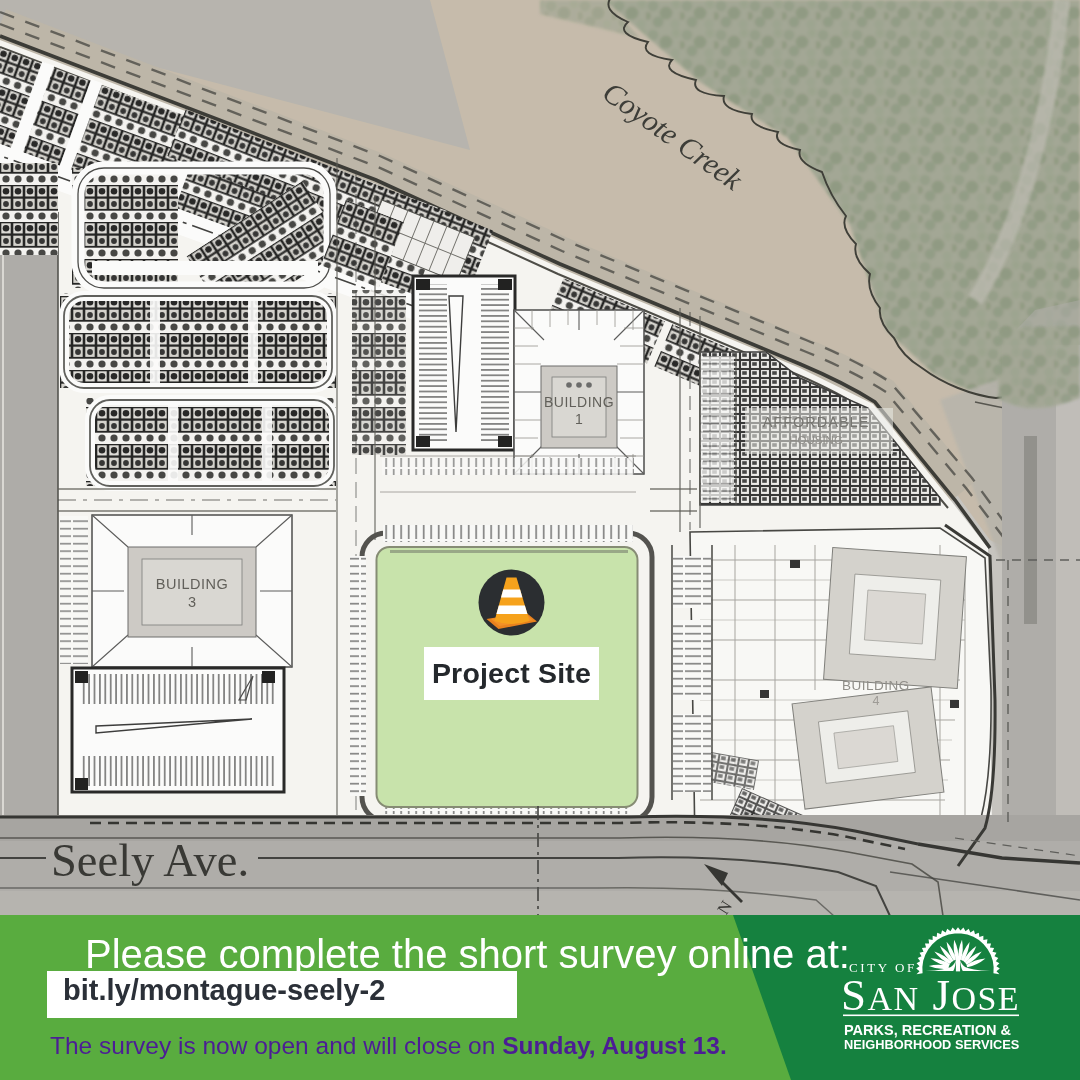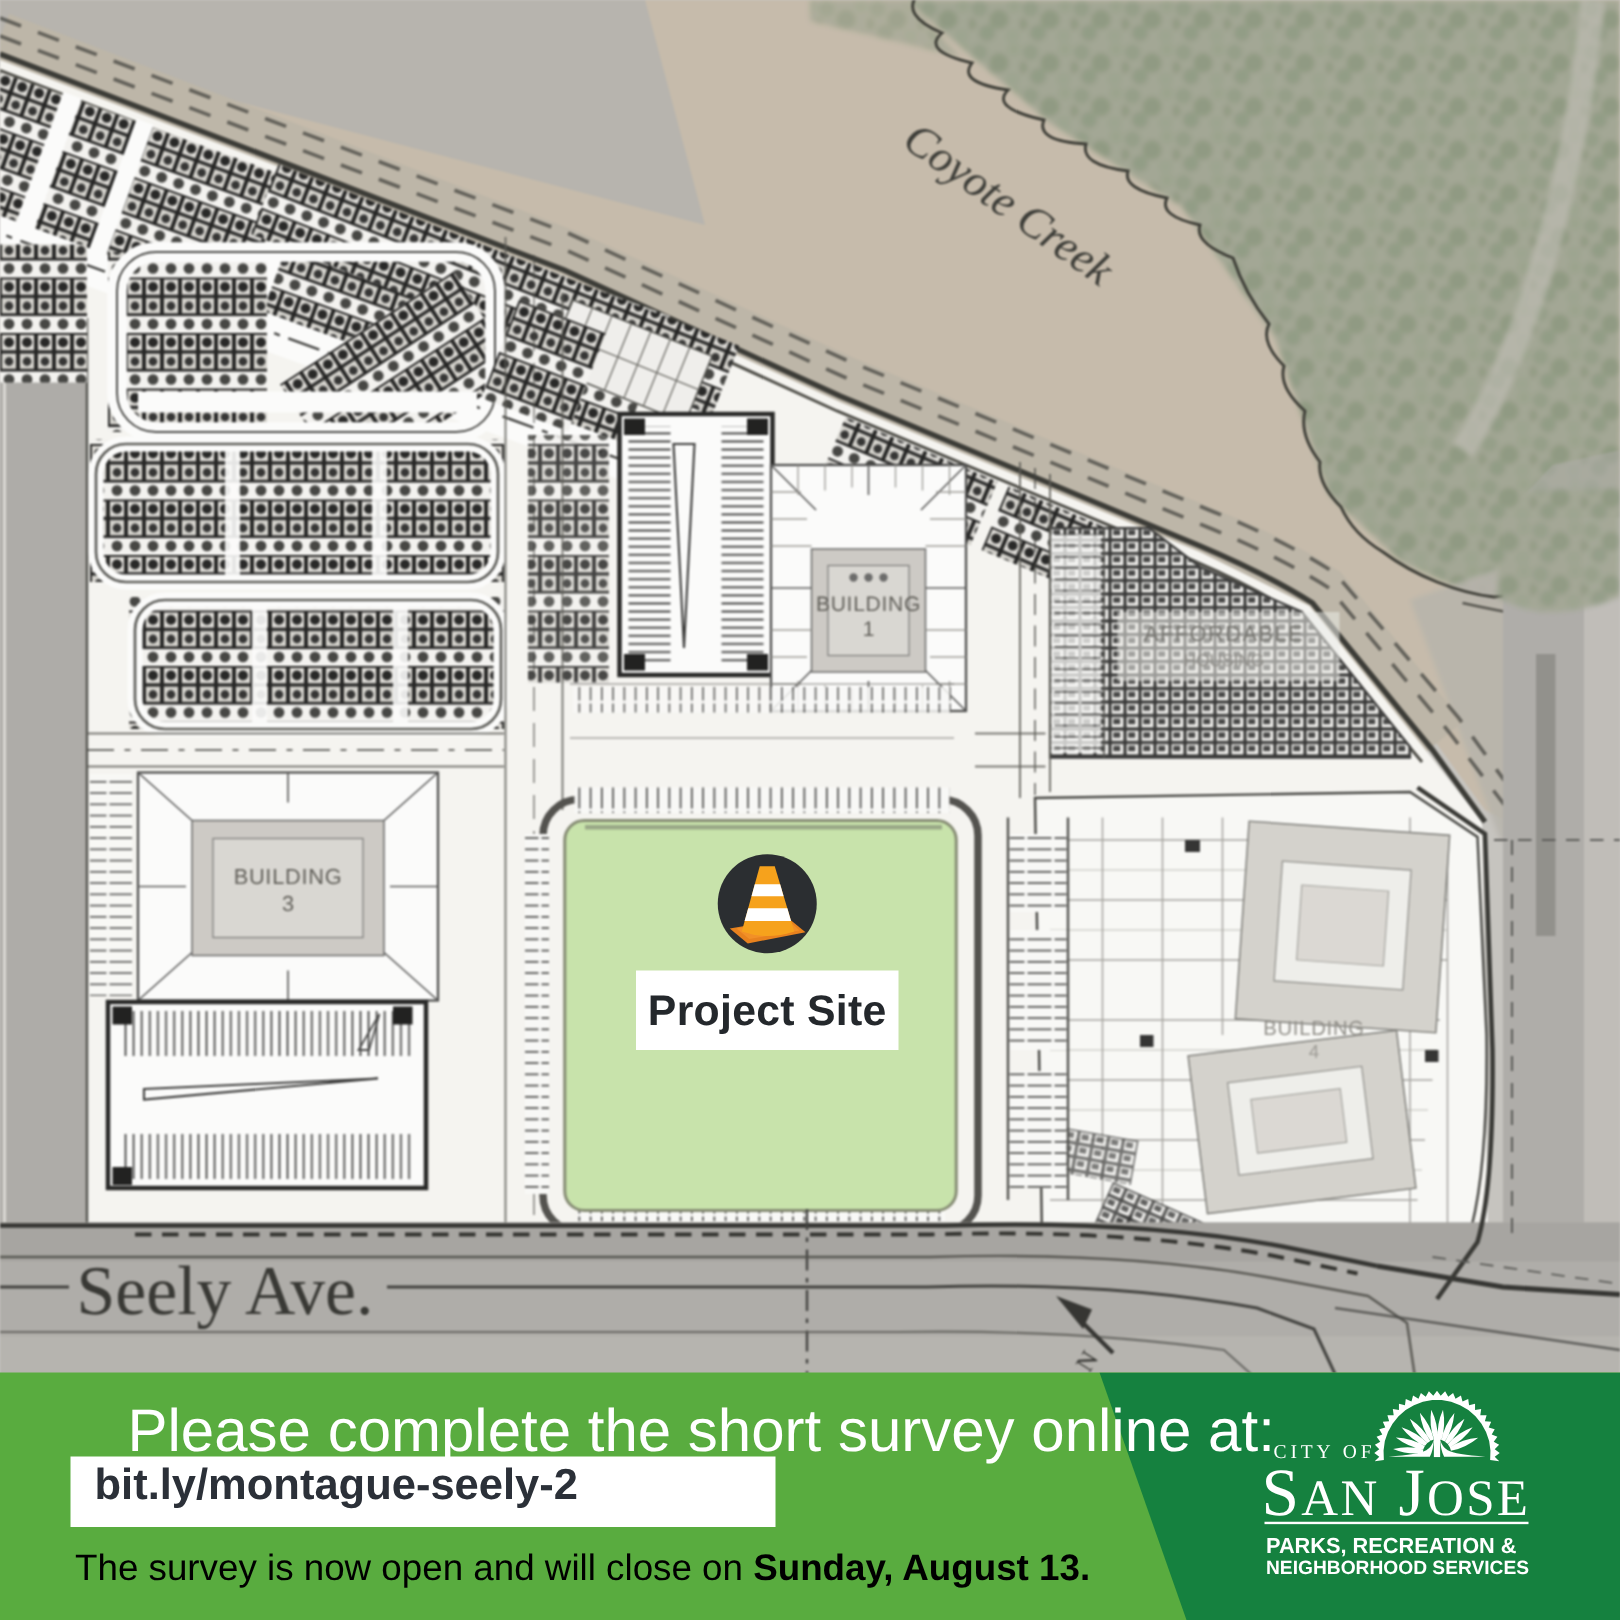--- a/index.html
+++ b/index.html
@@ -284,21 +284,21 @@
 <text x="511.5" y="683" font-size="28.5" font-weight="bold" fill="#24282c" text-anchor="middle" style="letter-spacing:0.2px">Project Site</text>
 </svg>
 
 <div class="abs" style="left:0;top:915px;width:1080px;height:165px;background:#59ac3f;"></div>
 <svg class="abs" style="left:0;top:915px;" width="1080" height="165" viewBox="0 0 1080 165">
   <polygon points="733,0 1080,0 1080,165 791,165" fill="#15813f"></polygon>
 </svg>
 <div class="abs" style="left:50px;top:932px;font-size:40px;color:#ffffff;margin-left:35px;">Please complete the short survey online at:</div>
 <div class="abs" style="left:47px;top:971px;width:470px;height:47px;background:#ffffff;"></div>
 <div class="abs" style="left:63px;top:974px;font-size:29px;font-weight:bold;color:#2b3038;">bit.ly/montague-seely-2</div>
-<div class="abs" style="left:50px;top:1032px;font-size:24.5px;color:#000000;">The survey is now open and will close on <b>Sunday, August 13.</b></div>
+<div class="abs" style="left:50px;top:1032px;font-size:24.5px;color:#4c1d95;">The survey is now open and will close on <b>Sunday, August 13.</b></div>
 <svg class="abs" style="left:830px;top:925px;" width="210" height="135" viewBox="0 0 210 135">
 <g fill="#ffffff" transform="translate(128,44) scale(0.95)">
 <path d="M-43.7,5.4 L-40.5,2.3 L-44.0,-0.4 L-40.5,-3.0 L-43.6,-6.1 L-39.8,-8.2 L-42.4,-11.7 L-38.4,-13.3 L-40.5,-17.1 L-36.3,-18.2 L-38.0,-22.2 L-33.6,-22.7 L-34.8,-26.9 L-30.4,-26.9 L-31.0,-31.2 L-26.7,-30.6 L-26.7,-35.0 L-22.5,-33.8 L-21.9,-38.2 L-17.9,-36.5 L-16.8,-40.7 L-13.0,-38.5 L-11.3,-42.5 L-7.9,-39.8 L-5.7,-43.6 L-2.6,-40.5 L0.0,-44.0 L2.6,-40.5 L5.7,-43.6 L7.9,-39.8 L11.3,-42.5 L13.0,-38.5 L16.8,-40.7 L17.9,-36.5 L21.9,-38.2 L22.5,-33.8 L26.7,-35.0 L26.7,-30.6 L31.0,-31.2 L30.4,-26.9 L34.8,-26.9 L33.6,-22.7 L38.0,-22.2 L36.3,-18.2 L40.5,-17.1 L38.4,-13.3 L42.4,-11.7 L39.8,-8.2 L43.6,-6.1 L40.5,-3.0 L44.0,-0.4 L40.5,2.3 L43.7,5.4 L37.3,4.6 L37.5,-2.1 L36.6,-8.7 L34.4,-15.1 L31.2,-20.9 L27.0,-26.1 L22.0,-30.5 L16.2,-33.9 L9.9,-36.3 L3.3,-37.5 L-3.3,-37.5 L-9.9,-36.3 L-16.2,-33.9 L-22.0,-30.5 L-27.0,-26.1 L-31.2,-20.9 L-34.4,-15.1 L-36.6,-8.7 L-37.5,-2.1 L-37.3,4.6 Z"></path>
 <path d="M-10.0,-0.3 Q-20.5,1.1 -30.8,-3.2 Q-19.7,-5.7 -9.6,-2.8 Z M-9.6,-2.9 Q-20.0,-4.4 -28.9,-11.3 Q-17.5,-10.7 -8.5,-5.2 Z M-8.4,-5.4 Q-18.2,-9.5 -24.9,-18.5 Q-14.1,-14.9 -6.8,-7.3 Z M-6.7,-7.4 Q-15.0,-14.0 -19.1,-24.4 Q-9.7,-18.1 -4.7,-8.8 Z M-4.5,-8.9 Q-10.8,-17.4 -12.0,-28.6 Q-4.5,-20.0 -2.2,-9.8 Z M-2.0,-9.8 Q-5.8,-19.7 -4.0,-30.7 Q0.9,-20.5 0.5,-10.0 Z M0.6,-10.0 Q-0.4,-20.5 4.2,-30.7 Q6.3,-19.5 3.1,-9.5 Z M3.2,-9.5 Q5.0,-19.9 12.2,-28.5 Q11.2,-17.2 5.5,-8.4 Z M5.6,-8.3 Q10.1,-17.9 19.3,-24.3 Q15.3,-13.6 7.5,-6.6 Z M7.6,-6.5 Q14.4,-14.6 25.0,-18.4 Q18.4,-9.1 9.0,-4.4 Z M9.0,-4.3 Q17.8,-10.2 28.9,-11.1 Q20.1,-3.9 9.8,-1.9 Z"></path>
 <path d="M-2.2,-10 Q-2.6,-2 -5,2.2 L-34,2.2 Q-13,0.8 -7.5,-2.2 Q-3.4,-4.8 -2.2,-10 Z"></path>
 <path d="M2.2,-10 Q2.6,-2 5,2.2 L34,2.2 Q13,0.8 7.5,-2.2 Q3.4,-4.8 2.2,-10 Z"></path>
 <rect x="-2.2" y="-14" width="4.4" height="16.5"></rect>
 </g>
 <text x="19" y="47" font-size="13" fill="#fff" font-family="Liberation Serif,serif" letter-spacing="2.6">CITY OF</text>
 <text x="11" y="85" font-size="45" fill="#fff" font-family="Liberation Serif,serif" letter-spacing="1.5">S<tspan font-size="34">AN</tspan> J<tspan font-size="34">OSE</tspan></text>

